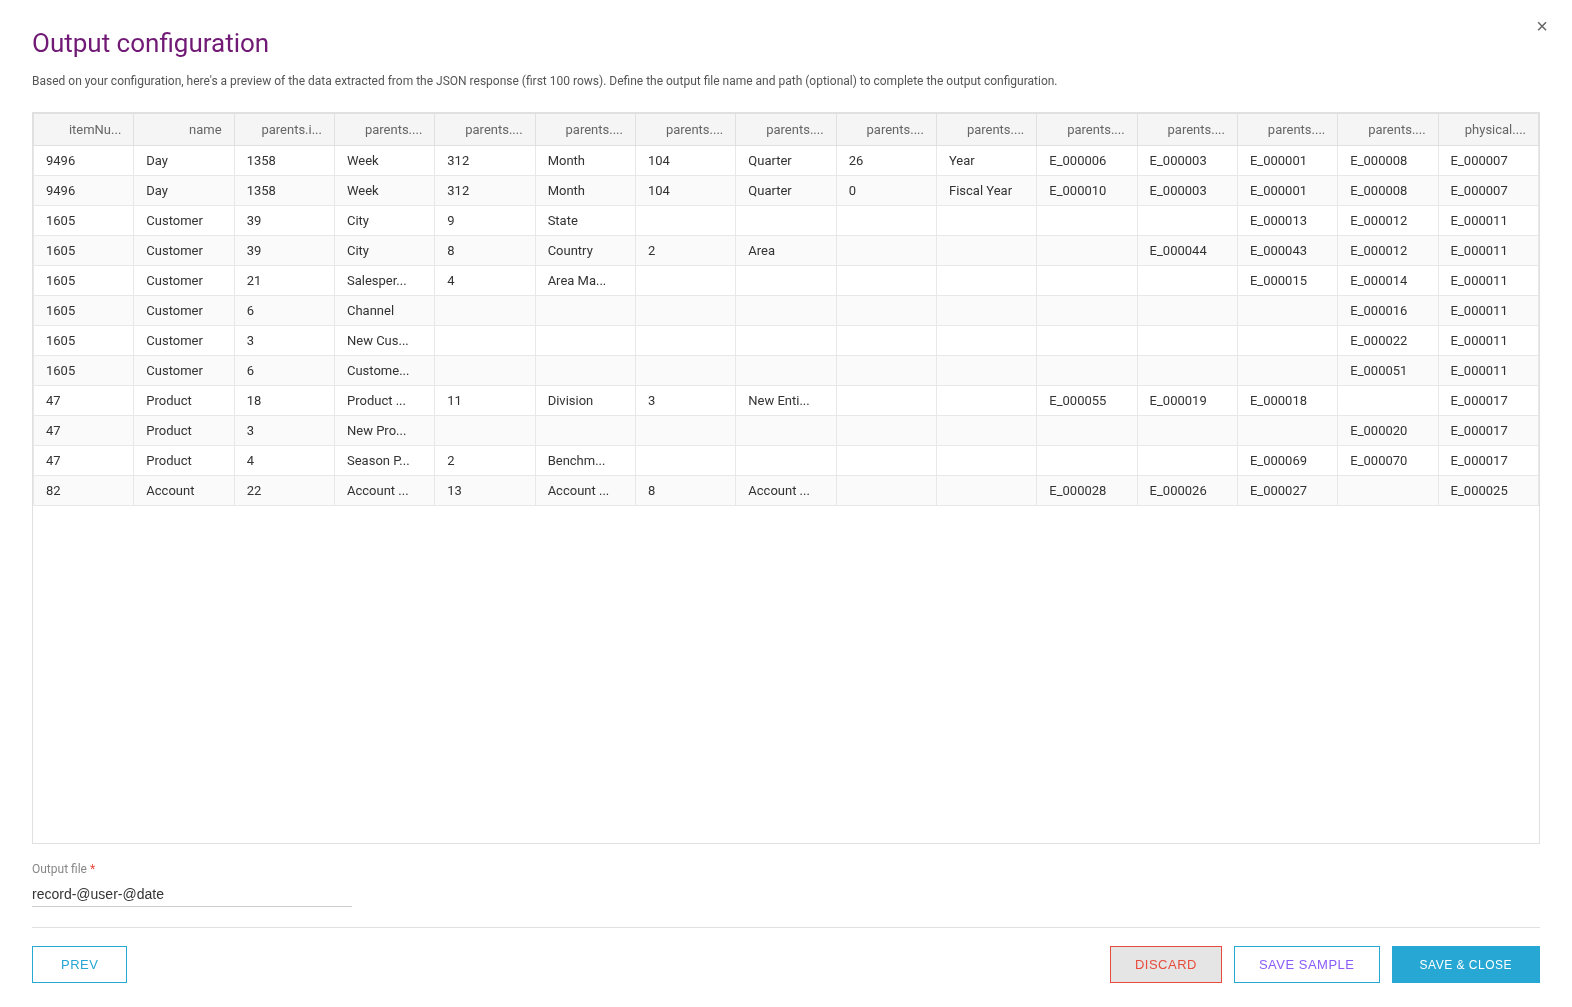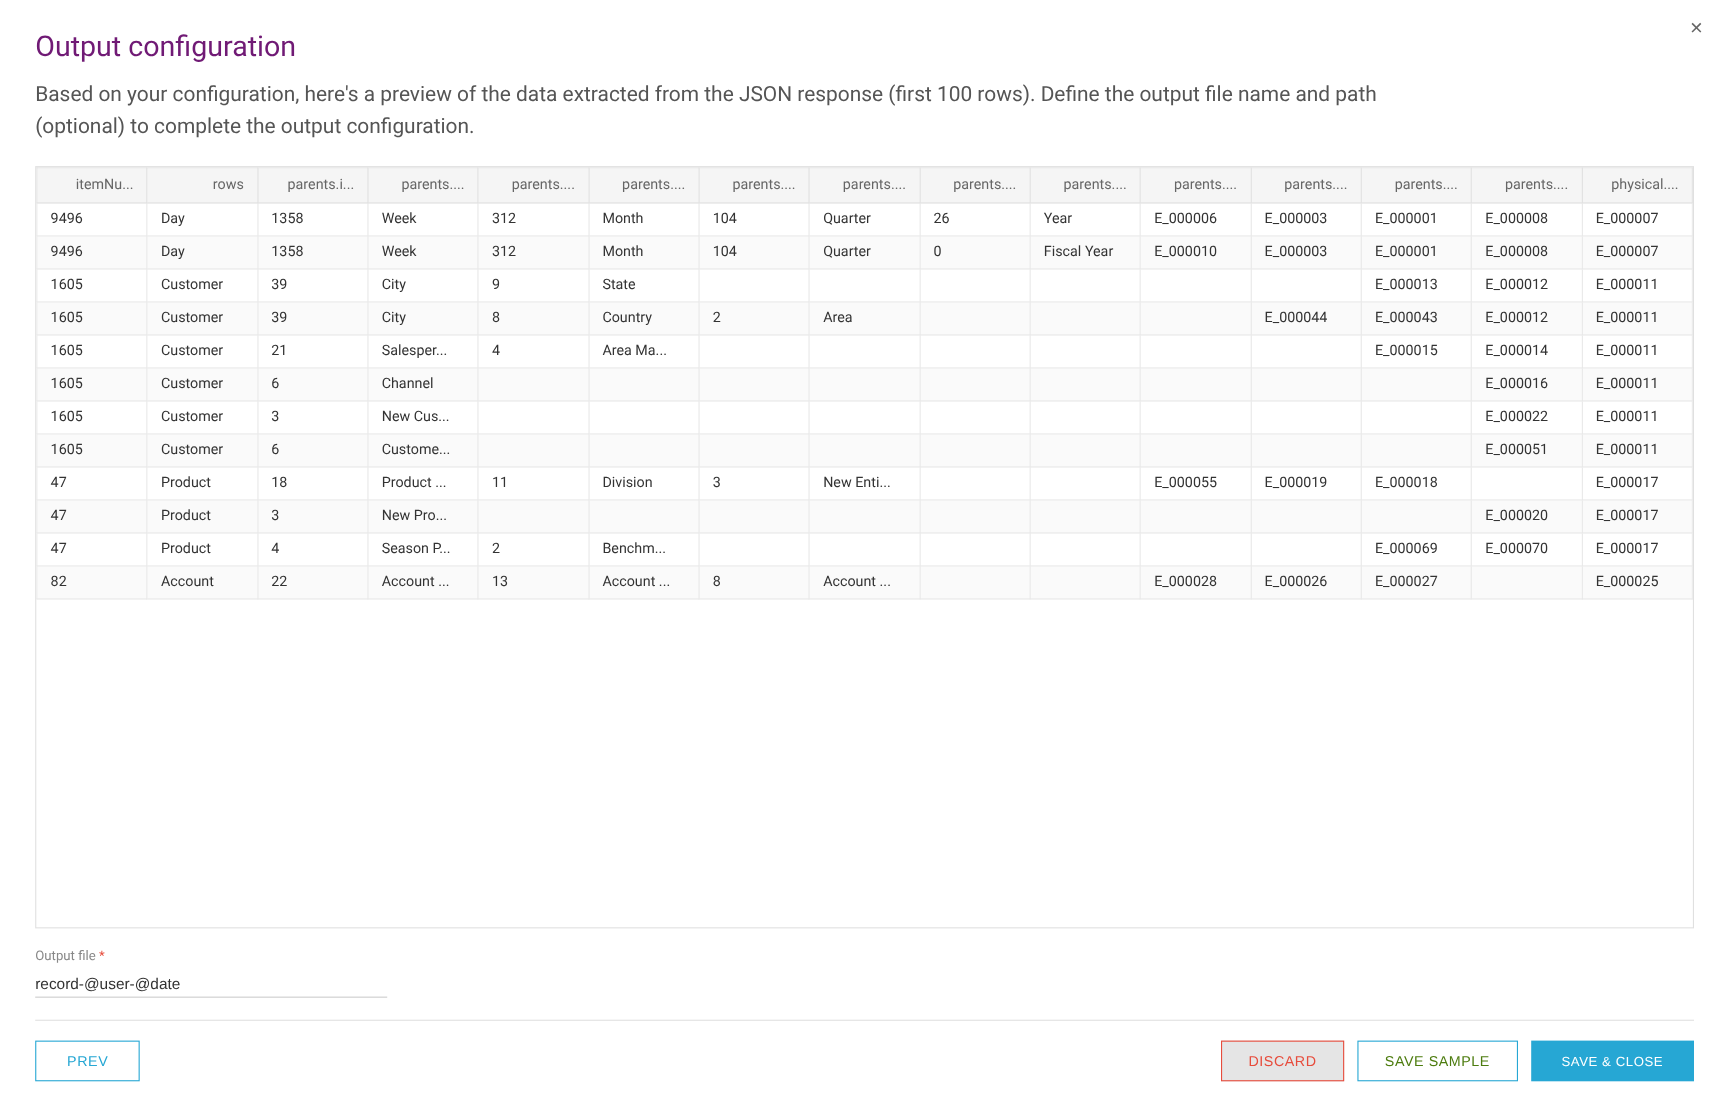--- a/index.html
+++ b/index.html
@@ -33,21 +33,21 @@
       border: none;
       line-height: 1;
     }
     .title {
       font-size: 26px;
       font-weight: 400;
       color: #701a75;
       margin-bottom: 14px;
     }
     .description {
-      font-size: 19px;
+      font-size: 12px;
       color: #555;
       margin-bottom: 22px;
       line-height: 1.5;
       max-width: 1260px;
     }
     .table-container {
       flex: 1;
       overflow: auto;
       border: 1px solid #e0e0e0;
       margin-bottom: 0;
@@ -129,21 +129,21 @@
       color: #e74c3c;
       background: #e5e5e5;
       padding: 10px 24px;
       font-size: 13px;
       cursor: pointer;
       letter-spacing: 0.5px;
       font-weight: 500;
     }
     .btn-save-sample {
       border: 1px solid #26a7d4;
-      color: #4d7c0f;
+      color: #8b5cf6;
       background: #fff;
       padding: 10px 24px;
       font-size: 13px;
       cursor: pointer;
       letter-spacing: 0.5px;
       font-weight: 500;
     }
     .btn-save-close {
       border: none;
       color: #fff;
@@ -162,21 +162,21 @@
   <button class="close-btn">×</button>
 
   <h1 class="title">Output configuration</h1>
   <p class="description">Based on your configuration, here's a preview of the data extracted from the JSON response (first 100 rows). Define the output file name and path (optional) to complete the output configuration.</p>
 
   <div class="table-container">
     <table>
       <thead>
         <tr>
         <th>itemNu...</th>
-            <th>rows</th>
+            <th>name</th>
             <th>parents.i...</th>
             <th>parents....</th>
             <th>parents....</th>
             <th>parents....</th>
             <th>parents....</th>
             <th>parents....</th>
             <th>parents....</th>
             <th>parents....</th>
             <th>parents....</th>
             <th>parents....</th>

